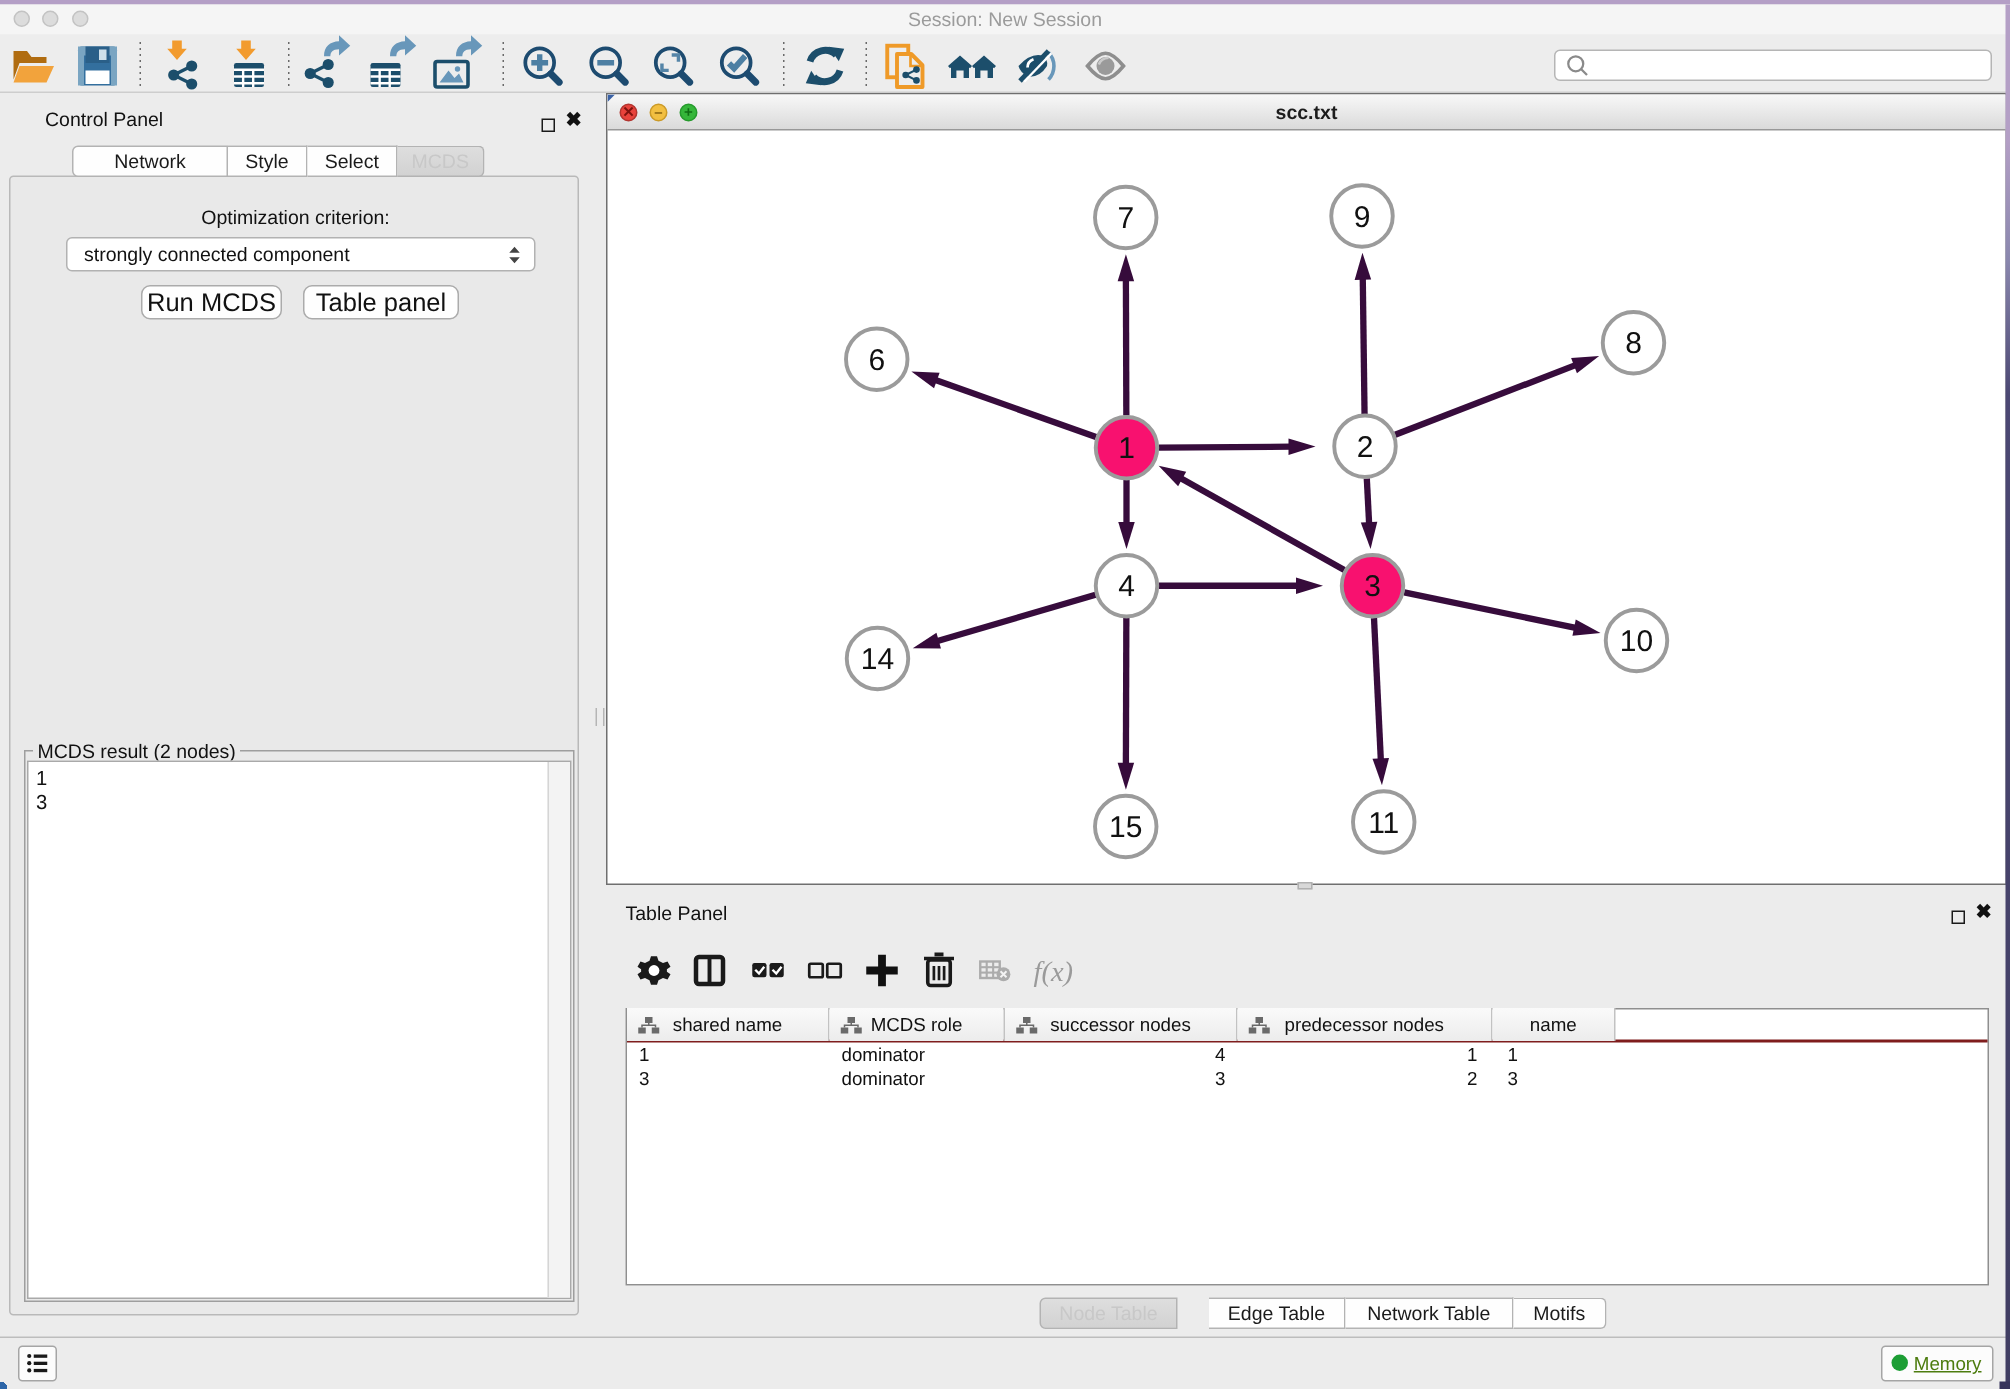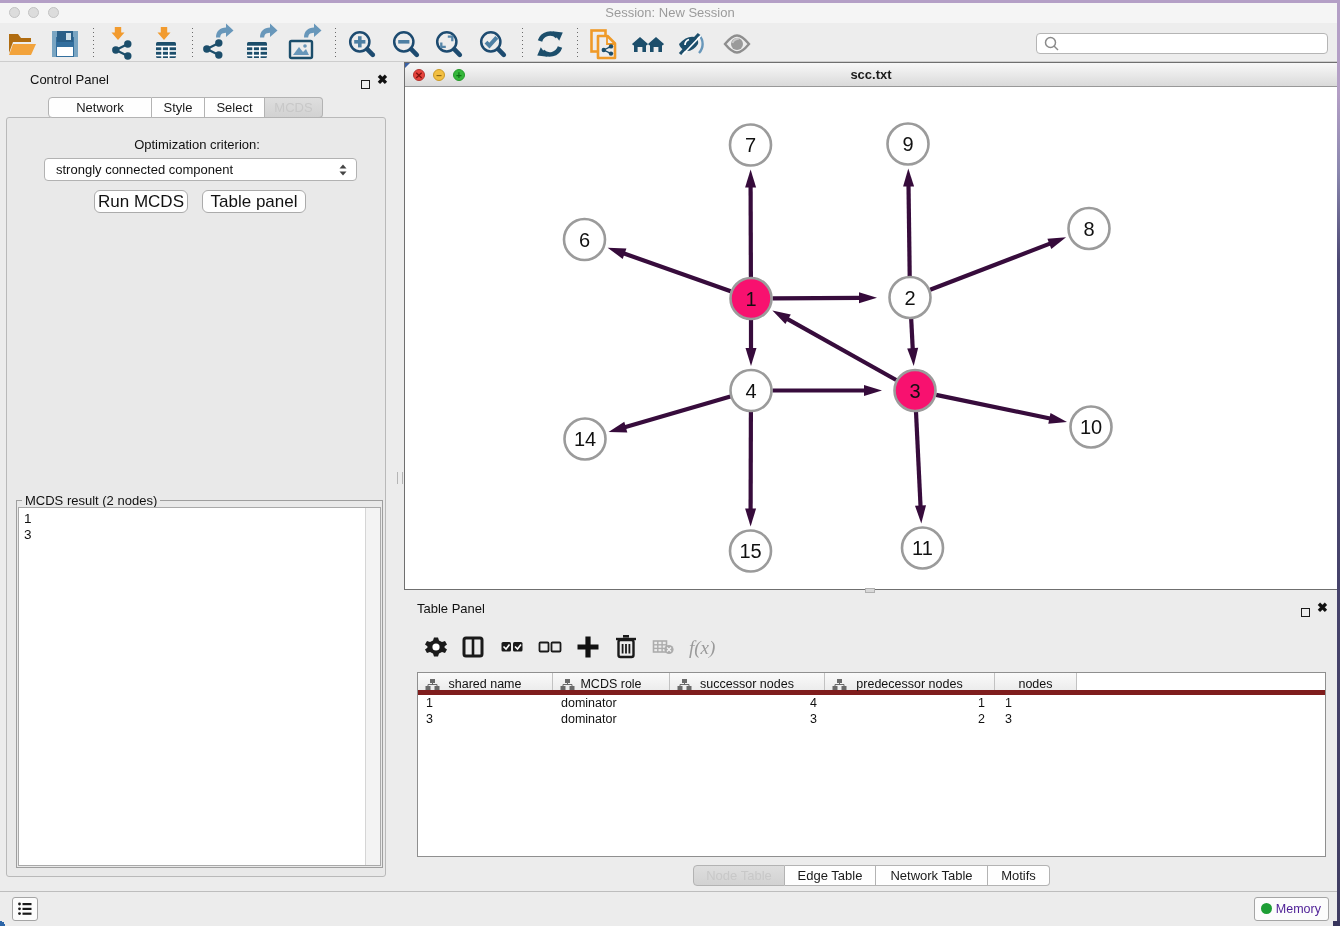--- a/index.html
+++ b/index.html
@@ -40,32 +40,32 @@
 #nettitletext{left:0;top:4px;width:932px;text-align:center;font-size:13px;font-weight:bold;color:#1c1c1c;}
 #graph{left:405px;top:87px;}
 #graph line{stroke:#370c3c;stroke-width:4.2;}
 #graph polygon{fill:#360b3b;}
 #graph circle.wh{fill:#fff;stroke:#9b9b9b;stroke-width:2.6;}
 #graph circle.pink{fill:#f8116f;stroke:#9b9b9b;stroke-width:2.6;}
 #graph text{font-family:"Liberation Sans",sans-serif;font-size:20px;fill:#111;text-anchor:middle;}
 
 #tp-title{left:417px;top:601px;font-size:13px;color:#111;}
 #tbl{left:417px;top:672px;width:909px;height:185px;background:#fff;border:1px solid #8f8f8f;}
-.hrow{display:flex;height:22px;border-bottom:5px solid #7f1d1d;font-size:12.5px;color:#111;}
+.hrow{display:flex;height:22px;border-bottom:2px solid #7f1d1d;font-size:12.5px;color:#111;align-items:center;}
 .hcell{background:linear-gradient(#fafafa,#ececec);border-right:1px solid #c2c2c2;position:relative;text-align:center;line-height:22px;}
 .treeic{position:absolute;left:7px;top:5px;}
 .trow{display:flex;height:16px;font-size:12.5px;color:#111;line-height:16px;}
 .tcell{overflow:hidden;white-space:nowrap;}
 
 #bt-tabs{left:693px;top:865px;}
 .seltab{background:linear-gradient(#dedede,#d2d2d2) !important;color:#c8c8c8 !important;}
 
 #statusline{left:0;top:891px;width:1340px;height:1px;background:#bdbdbd;}
 #listbtn{left:12px;top:897px;width:26px;height:24px;background:#fcfcfc;border:1px solid #a5a5a5;border-radius:3px;}
-#membtn{left:1254px;top:897px;width:75px;height:24px;background:#fcfcfc;border:1px solid #a5a5a5;border-radius:3px;font-size:12.5px;color:#4c1d95;line-height:22px;text-align:right;padding-right:7px;}
+#membtn{left:1254px;top:897px;width:75px;height:24px;background:#fcfcfc;border:1px solid #a5a5a5;border-radius:3px;font-size:12.5px;color:#4d7c0f;line-height:22px;text-align:right;padding-right:7px;text-decoration:underline;}
 #memdot{left:1261px;top:903px;width:11px;height:11px;border-radius:50%;background:#1d9e35;}
 #rightedge{left:1337px;top:3px;width:3px;height:923px;background:linear-gradient(#b49fc6 0,#b49fc6 90px,#8a87ae 170px,#4c4874 260px,#403d62 100%);}
 #blcorner{left:0px;top:920px;width:7px;height:6px;background:radial-gradient(circle at 0 6px,#2d66a8 5px,transparent 5px);}
 #brcorner{left:1333px;top:921px;width:7px;height:5px;background:#37345c;}
 </style></head>
 <body>
 <div class="abs" id="topstripe"></div>
 <div class="abs" id="titlebar">
   <span class="tl" style="left:9px;"></span>
     <span class="tl" style="left:28px;"></span>
@@ -371,40 +371,40 @@
           <rect x="0.5" y="8" width="5" height="4" fill="#6a6a6a"></rect>
           <rect x="9.5" y="8" width="5" height="4" fill="#6a6a6a"></rect>
           <path d="M 7.5,5 L 7.5,6.5 M 3,8 L 3,6.5 L 12,6.5 L 12,8" stroke="#6a6a6a" fill="none" stroke-width="1"></path>
         </svg>successor nodes</div>
     <div class="hcell" style="width:170px;"><svg class="treeic" width="15" height="13" viewBox="0 0 15 13">
           <rect x="5" y="1" width="5" height="4" fill="#6a6a6a"></rect>
           <rect x="0.5" y="8" width="5" height="4" fill="#6a6a6a"></rect>
           <rect x="9.5" y="8" width="5" height="4" fill="#6a6a6a"></rect>
           <path d="M 7.5,5 L 7.5,6.5 M 3,8 L 3,6.5 L 12,6.5 L 12,8" stroke="#6a6a6a" fill="none" stroke-width="1"></path>
         </svg>predecessor nodes</div>
-    <div class="hcell" style="width:82px;">nodes</div>
+    <div class="hcell" style="width:82px;">name</div>
   </div>
   <div class="trow">
     <div class="tcell" style="width:135px;padding-left:8px;">1</div>
     <div class="tcell" style="width:117px;padding-left:8px;">dominator</div>
     <div class="tcell" style="width:155px;text-align:right;padding-right:8px;">4</div>
     <div class="tcell" style="width:170px;text-align:right;padding-right:10px;">1</div>
     <div class="tcell" style="width:82px;padding-left:10px;">1</div>
   </div>
   <div class="trow">
     <div class="tcell" style="width:135px;padding-left:8px;">3</div>
     <div class="tcell" style="width:117px;padding-left:8px;">dominator</div>
     <div class="tcell" style="width:155px;text-align:right;padding-right:8px;">3</div>
     <div class="tcell" style="width:170px;text-align:right;padding-right:10px;">2</div>
     <div class="tcell" style="width:82px;padding-left:10px;">3</div>
   </div>
 </div>
 <div class="abs tabstrip" id="bt-tabs">
   <div class="tab seltab" style="width:92px;">Node Table</div>
-  <div class="tab" style="width:91px;">Edge Table</div>
+  <div class="tab" style="width:91px;margin-left:21px;">Edge Table</div>
   <div class="tab" style="width:112px;">Network Table</div>
   <div class="tab" style="width:62px;">Motifs</div>
 </div>
 
 <div class="abs" id="statusline"></div>
 <div class="abs" id="listbtn"><svg width="24" height="22" viewBox="0 0 24 22">
       <circle cx="6.5" cy="6" r="1.4" fill="#1a1a1a"></circle>
       <circle cx="6.5" cy="10.8" r="1.4" fill="#1a1a1a"></circle>
       <circle cx="6.5" cy="15.6" r="1.4" fill="#1a1a1a"></circle>
       <rect x="9.5" y="5" width="9" height="2.2" fill="#1a1a1a"></rect>

